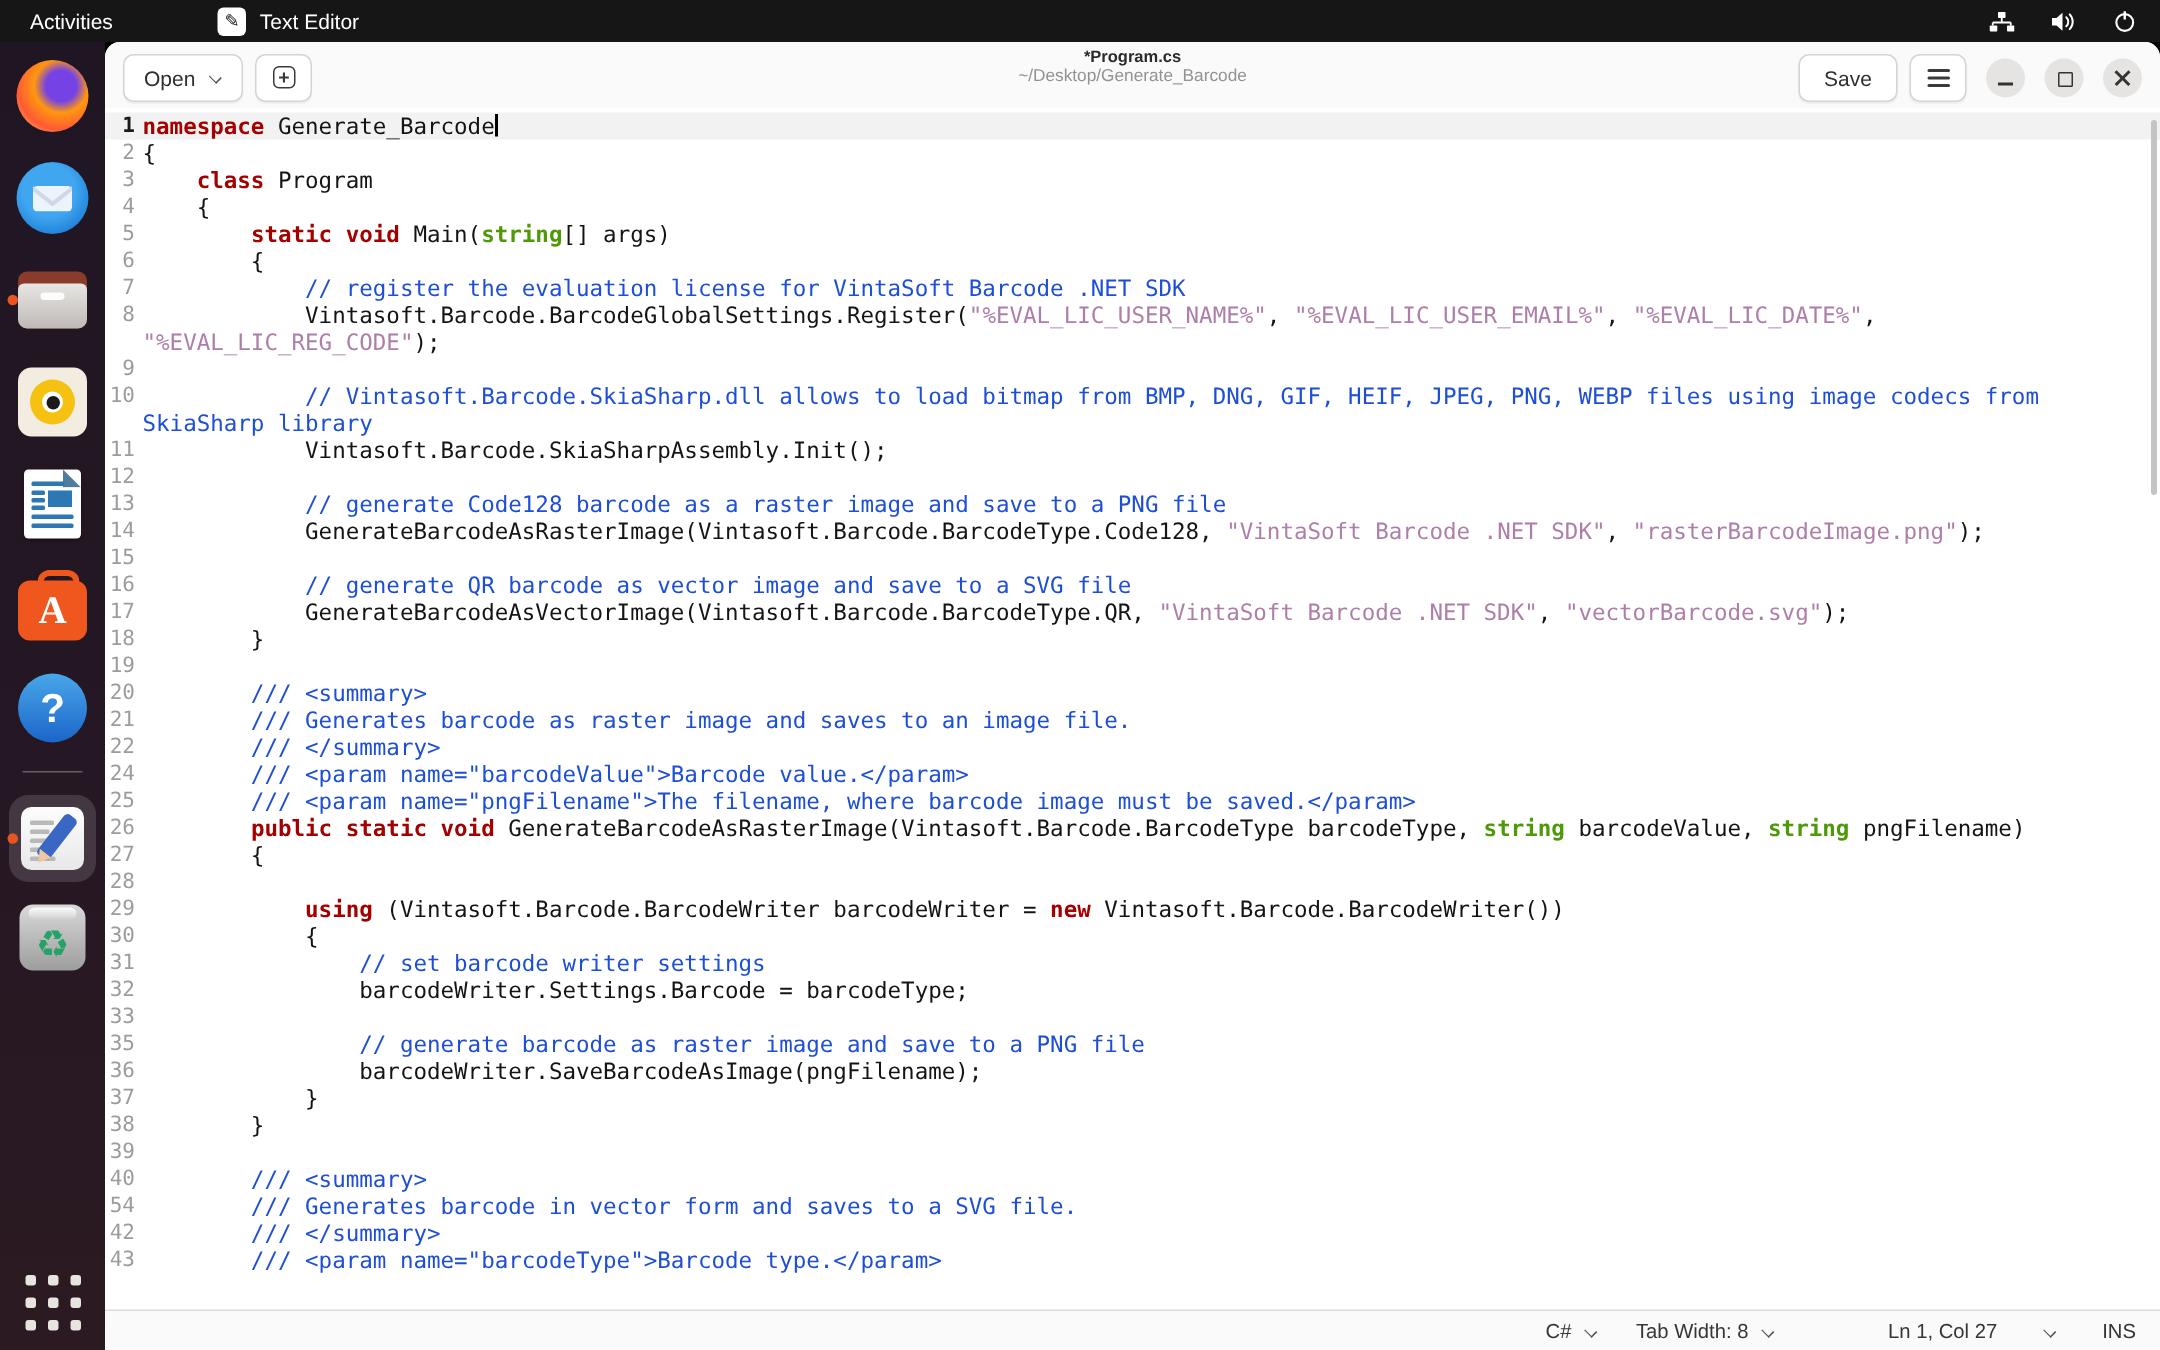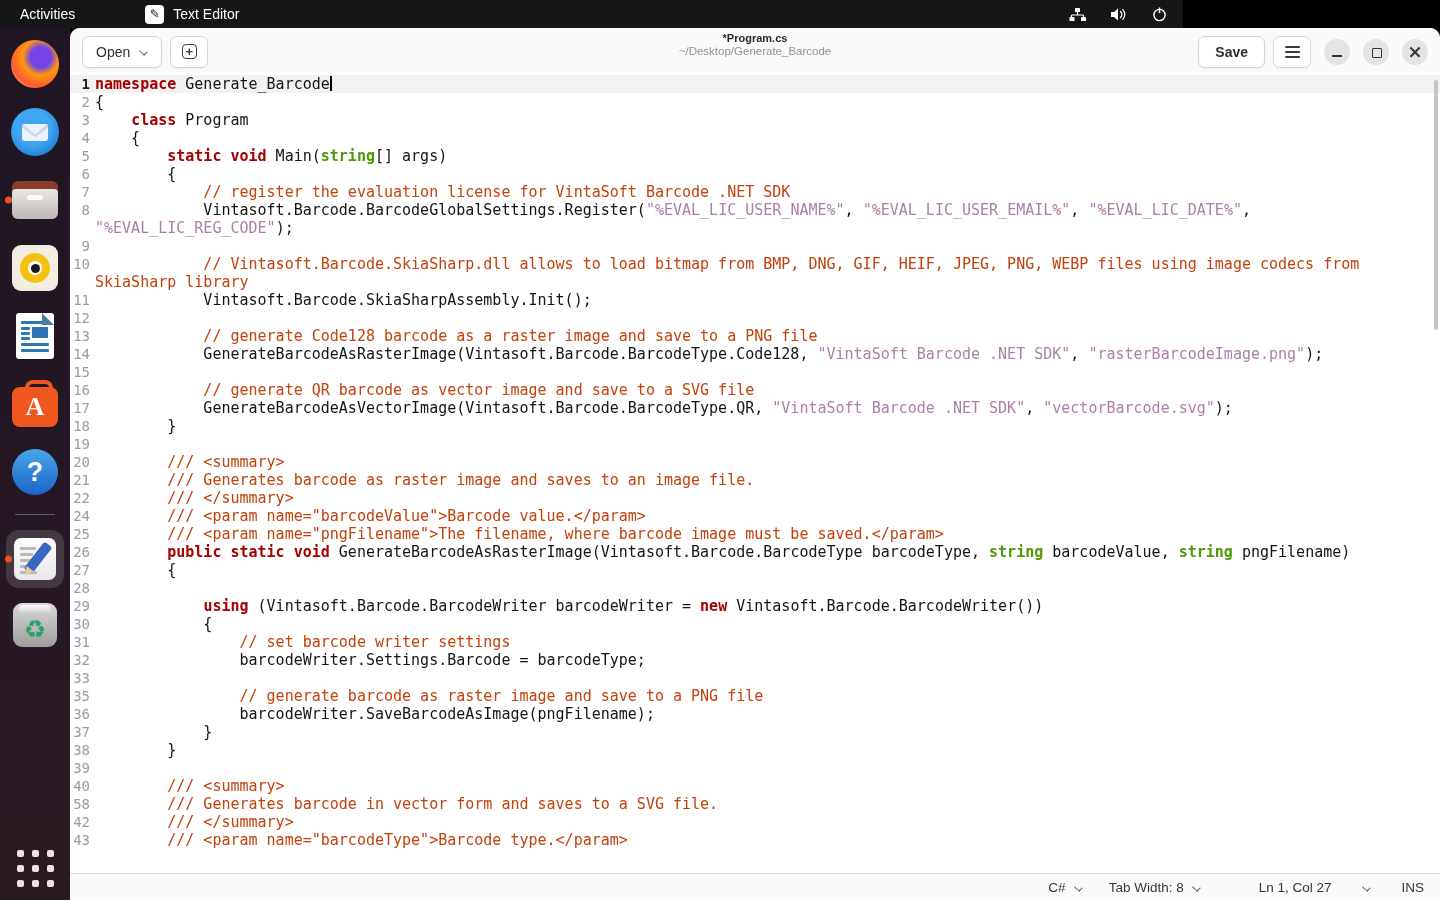--- a/index.html
+++ b/index.html
@@ -1,20 +1,20 @@
 <!DOCTYPE html>
 <html><head>
 <meta charset="utf-8">
 <style>
   * { margin:0; padding:0; box-sizing:border-box; }
   html,body { width:1440px; height:900px; overflow:hidden; background:#000;
     font-family:"Liberation Sans", sans-serif; }
 
   
-  .topbar { position:absolute; top:0; left:0; width:1183px; height:28px;
+  .topbar { position:absolute; top:0; left:0; width:1440px; height:28px;
     background:#161616; color:#fff; display:flex; align-items:center; z-index:50; }
   .activities { margin-left:20px; font-size:14px; }
   .tb-app { margin-left:70px; display:flex; align-items:center; gap:9px; font-size:14px; }
   .tb-app-icon { width:19px; height:19px; background:#fff; border-radius:4px;
     color:#111; font-size:12px; display:flex; align-items:center; justify-content:center; }
   .tb-right { margin-left:auto; margin-right:16px; display:flex; gap:24px; align-items:center; }
 
   
   .dock { position:absolute; top:28px; left:0; width:70px; height:872px;
     background:linear-gradient(180deg,#201623 0%, #251724 55%, #2b1a21 100%);
@@ -91,21 +91,21 @@
     box-shadow:0 1px 1px rgba(0,0,0,.05); cursor:default; }
   .btn-open { margin-left:12px; padding:0 13px; gap:8px; }
   .btn-newtab { width:38px; margin-left:8px; }
   .tabplus { width:15px; height:15px; border:1.7px solid #3a3a3a; border-radius:4px; position:relative; }
   .tabplus::after { content:"+"; position:absolute; left:50%; top:50%; transform:translate(-50%,-54%);
     font-size:13px; font-weight:bold; color:#3a3a3a; }
   .title-block { position:absolute; left:50%; top:4px; transform:translateX(-50%); text-align:center; }
   .title { font-size:11px; font-weight:bold; color:#2b2b2b; }
   .subtitle { font-size:11.5px; color:#929292; margin-top:1px; }
   .hdr-right { margin-left:auto; display:flex; align-items:center; margin-right:12px; }
-  .btn-save { padding:0 16px;font-weight:bold; }
+  .btn-save { padding:0 16px; }
   .btn-menu { width:38px; margin-left:8px; }
   .hamb { width:15px; height:2px; background:#3a3a3a; border-radius:1px;
     box-shadow:0 -5px 0 #3a3a3a, 0 5px 0 #3a3a3a; }
   .wc { width:26px; height:26px; border-radius:50%; background:#e6e4e2; position:relative; margin-left:13px; }
   .wc.min::after { content:""; position:absolute; left:8px; right:8px; bottom:8px; height:1.8px; background:#333; }
   .wc.max::after { content:""; position:absolute; left:9px; top:9px; width:8px; height:8px;
     border:1.6px solid #333; border-radius:1px; }
   .wc.close::before, .wc.close::after { content:""; position:absolute; left:50%; top:50%;
     width:13px; height:1.8px; background:#333; }
   .wc.close::before { transform:translate(-50%,-50%) rotate(45deg); }
@@ -118,32 +118,32 @@
   .editor { position:absolute; top:44px; bottom:27px; left:0; right:0; background:#fff;
     overflow:hidden; padding-top:3px;
     font-family:"DejaVu Sans Mono","Liberation Mono",monospace; font-size:15px; }
   .code-row { display:flex; height:18px; line-height:18px; white-space:pre; }
   .code-row.current { background:#f2f2f2; }
   .gutter { flex:none; width:20px; padding-left:3px; text-align:right; color:#9a9c9e; font-size:14px; }
   .code-row.current .gutter { color:#1a1a1a; font-weight:bold; }
   .codeline { margin-left:5px; color:#141414; }
   .tk-k { color:#a40000; font-weight:bold; }
   .tk-t { color:#4e9a06; font-weight:bold; }
-  .tk-c { color:#c2410c; }
+  .tk-c { color:#1d4ed8; }
   .tk-s { color:#ad7fa8; }
   .caret { display:inline-block; width:2px; height:15px; background:#000; vertical-align:-2px; }
   .vthumb { position:absolute; right:2px; top:8px; width:4px; height:250px;
     background:#c4c4c4; border-radius:2px; }
 
   
   .statusbar { position:absolute; bottom:0; left:0; right:0; height:27px; background:#fafafa;
     border-top:1px solid #dcdcdc; display:flex; align-items:center; font-size:13.5px; color:#363636; }
   .sb-right { margin-left:auto; display:flex; align-items:center; margin-right:16px; }
   .sb-item { display:flex; align-items:center; gap:7px; }
-  .g1 { margin-left:26px; } .g2 { margin-left:58px; } .g3 { margin-left:30px; } .g4 { margin-left:30px; }
+  .g1 { margin-left:26px; } .g2 { margin-left:76px; } .g3 { margin-left:30px; } .g4 { margin-left:30px; }
 
   
   .tbi { display:block; }
 </style>
 </head>
 <body>
 
 <div class="topbar">
   <div class="activities">Activities</div>
   <div class="tb-app">
@@ -303,21 +303,21 @@
         <div class="code-row"><span class="gutter">30</span><span class="codeline"><span>            {</span></span></div>
         <div class="code-row"><span class="gutter">31</span><span class="codeline"><span class="tk-c">                // set barcode writer settings</span></span></div>
         <div class="code-row"><span class="gutter">32</span><span class="codeline"><span>                barcodeWriter.Settings.Barcode = barcodeType;</span></span></div>
         <div class="code-row"><span class="gutter">33</span></div>
         <div class="code-row"><span class="gutter">35</span><span class="codeline"><span class="tk-c">                // generate barcode as raster image and save to a PNG file</span></span></div>
         <div class="code-row"><span class="gutter">36</span><span class="codeline"><span>                barcodeWriter.SaveBarcodeAsImage(pngFilename);</span></span></div>
         <div class="code-row"><span class="gutter">37</span><span class="codeline"><span>            }</span></span></div>
         <div class="code-row"><span class="gutter">38</span><span class="codeline"><span>        }</span></span></div>
         <div class="code-row"><span class="gutter">39</span><span class="codeline"></span></div>
         <div class="code-row"><span class="gutter">40</span><span class="codeline"><span class="tk-c">        /// &lt;summary&gt;</span></span></div>
-        <div class="code-row"><span class="gutter">58</span><span class="codeline"><span class="tk-c">        /// Generates barcode in vector form and saves to a SVG file.</span></span></div>
+        <div class="code-row"><span class="gutter">54</span><span class="codeline"><span class="tk-c">        /// Generates barcode in vector form and saves to a SVG file.</span></span></div>
         <div class="code-row"><span class="gutter">42</span><span class="codeline"><span class="tk-c">        /// &lt;/summary&gt;</span></span></div>
         <div class="code-row"><span class="gutter">43</span><span class="codeline"><span class="tk-c">        /// &lt;param name="barcodeType"&gt;Barcode type.&lt;/param&gt;</span></span></div>
       </div>
     <div class="vthumb"></div>
   </div>
 
   <div class="statusbar">
     <div class="sb-right">
       <div class="sb-item">
         <span>C#</span>

